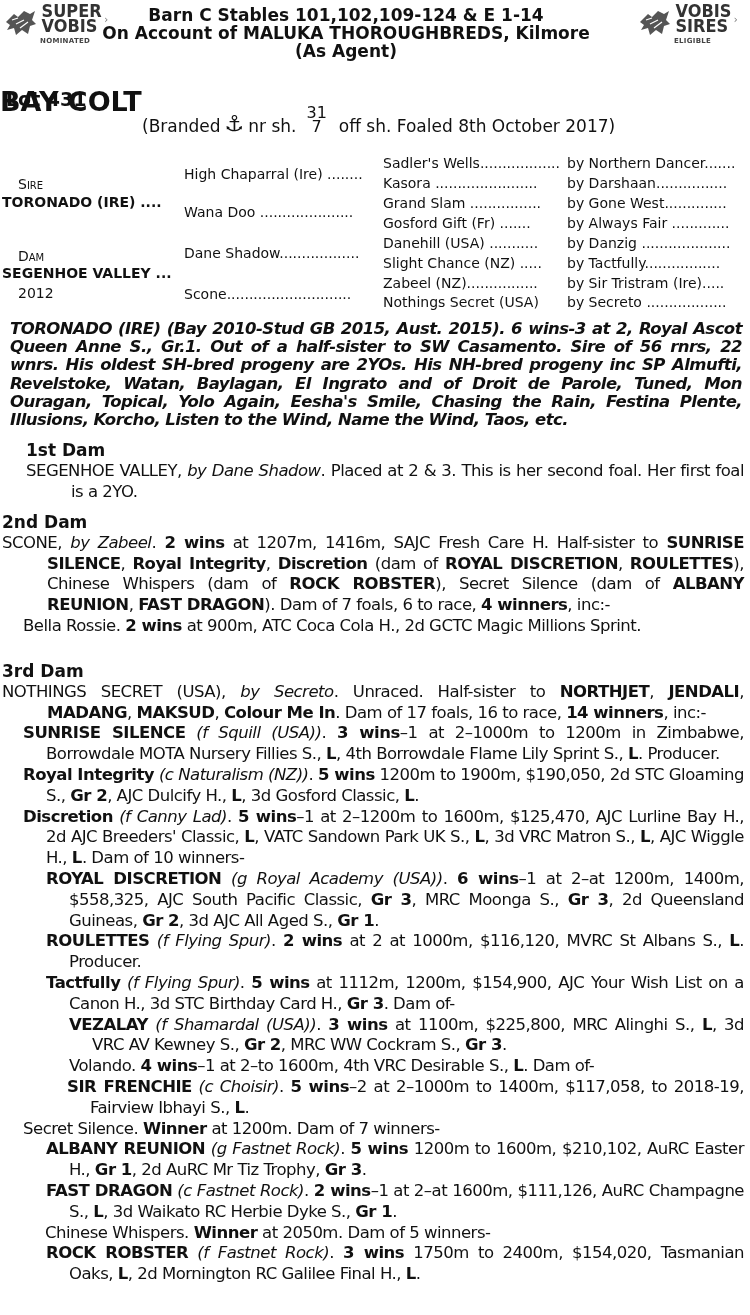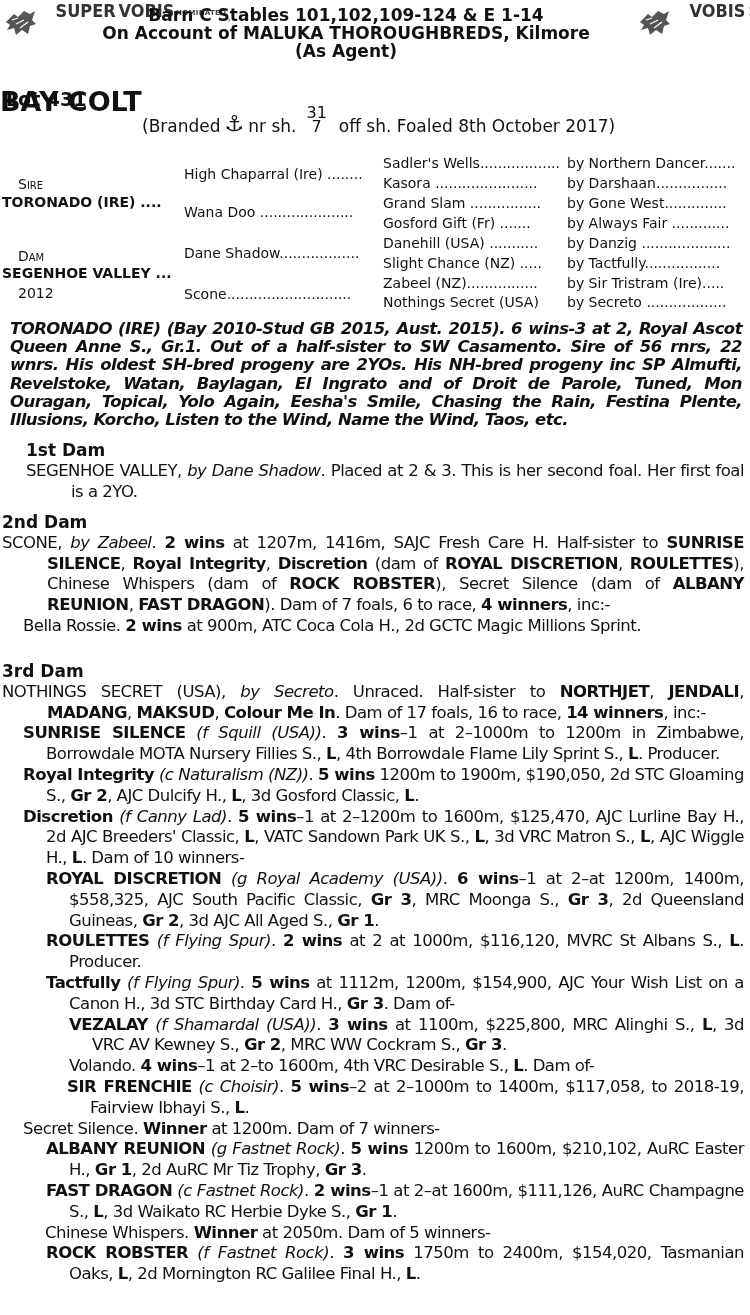--- a/index.html
+++ b/index.html
@@ -4,21 +4,21 @@
 <style>
   * { box-sizing: border-box; margin: 0; padding: 0; }
   html, body { width: 750px; height: 1315px; background: #ffffff; overflow: hidden; }
   body { font-family: "DejaVu Sans", sans-serif; color: #111111; position: relative; }
 
   
   .logo { position: absolute; top: 4px; display: flex; align-items: flex-start; }
   .logo-left { left: 4px; }
   .logo-right { left: 638px; }
   .logo .horse { width: 34px; height: 30px; margin-top: 4px; }
-  .logo .words { display: flex; flex-direction: row; align-items: center; margin-left: 16px; }
+  .logo .words { display: flex; flex-direction: column; align-items: flex-start; margin-left: 2px; }
   .logo .w { font-family: "DejaVu Sans", sans-serif; font-weight: bold; font-size: 17px; line-height: 15px; letter-spacing: 0px; color: #333; transform: scaleX(0.95); }
   .logo .sub { font-size: 7px; font-weight: bold; color: #444; margin-top: 3px; letter-spacing: 0.3px; }
   .logo .arr { font-size: 10px; color: #777; margin-left: 1px; margin-top: 10px; }
 
   .hdr { position: absolute; left: 0; width: 692px; text-align: center; font-weight: bold; font-size: 17px; line-height: 19px; }
   .hdr1 { top: 6px; }
   .hdr2 { top: 24px; }
   .hdr3 { top: 42px; }
   .lot { position: absolute; left: 6px; top: 88px; font-weight: bold; font-size: 19px; }
   .colt { position: absolute; left: 0; width: 750px; top: 86px; text-align: left; font-weight: bold; font-size: 27px; }

